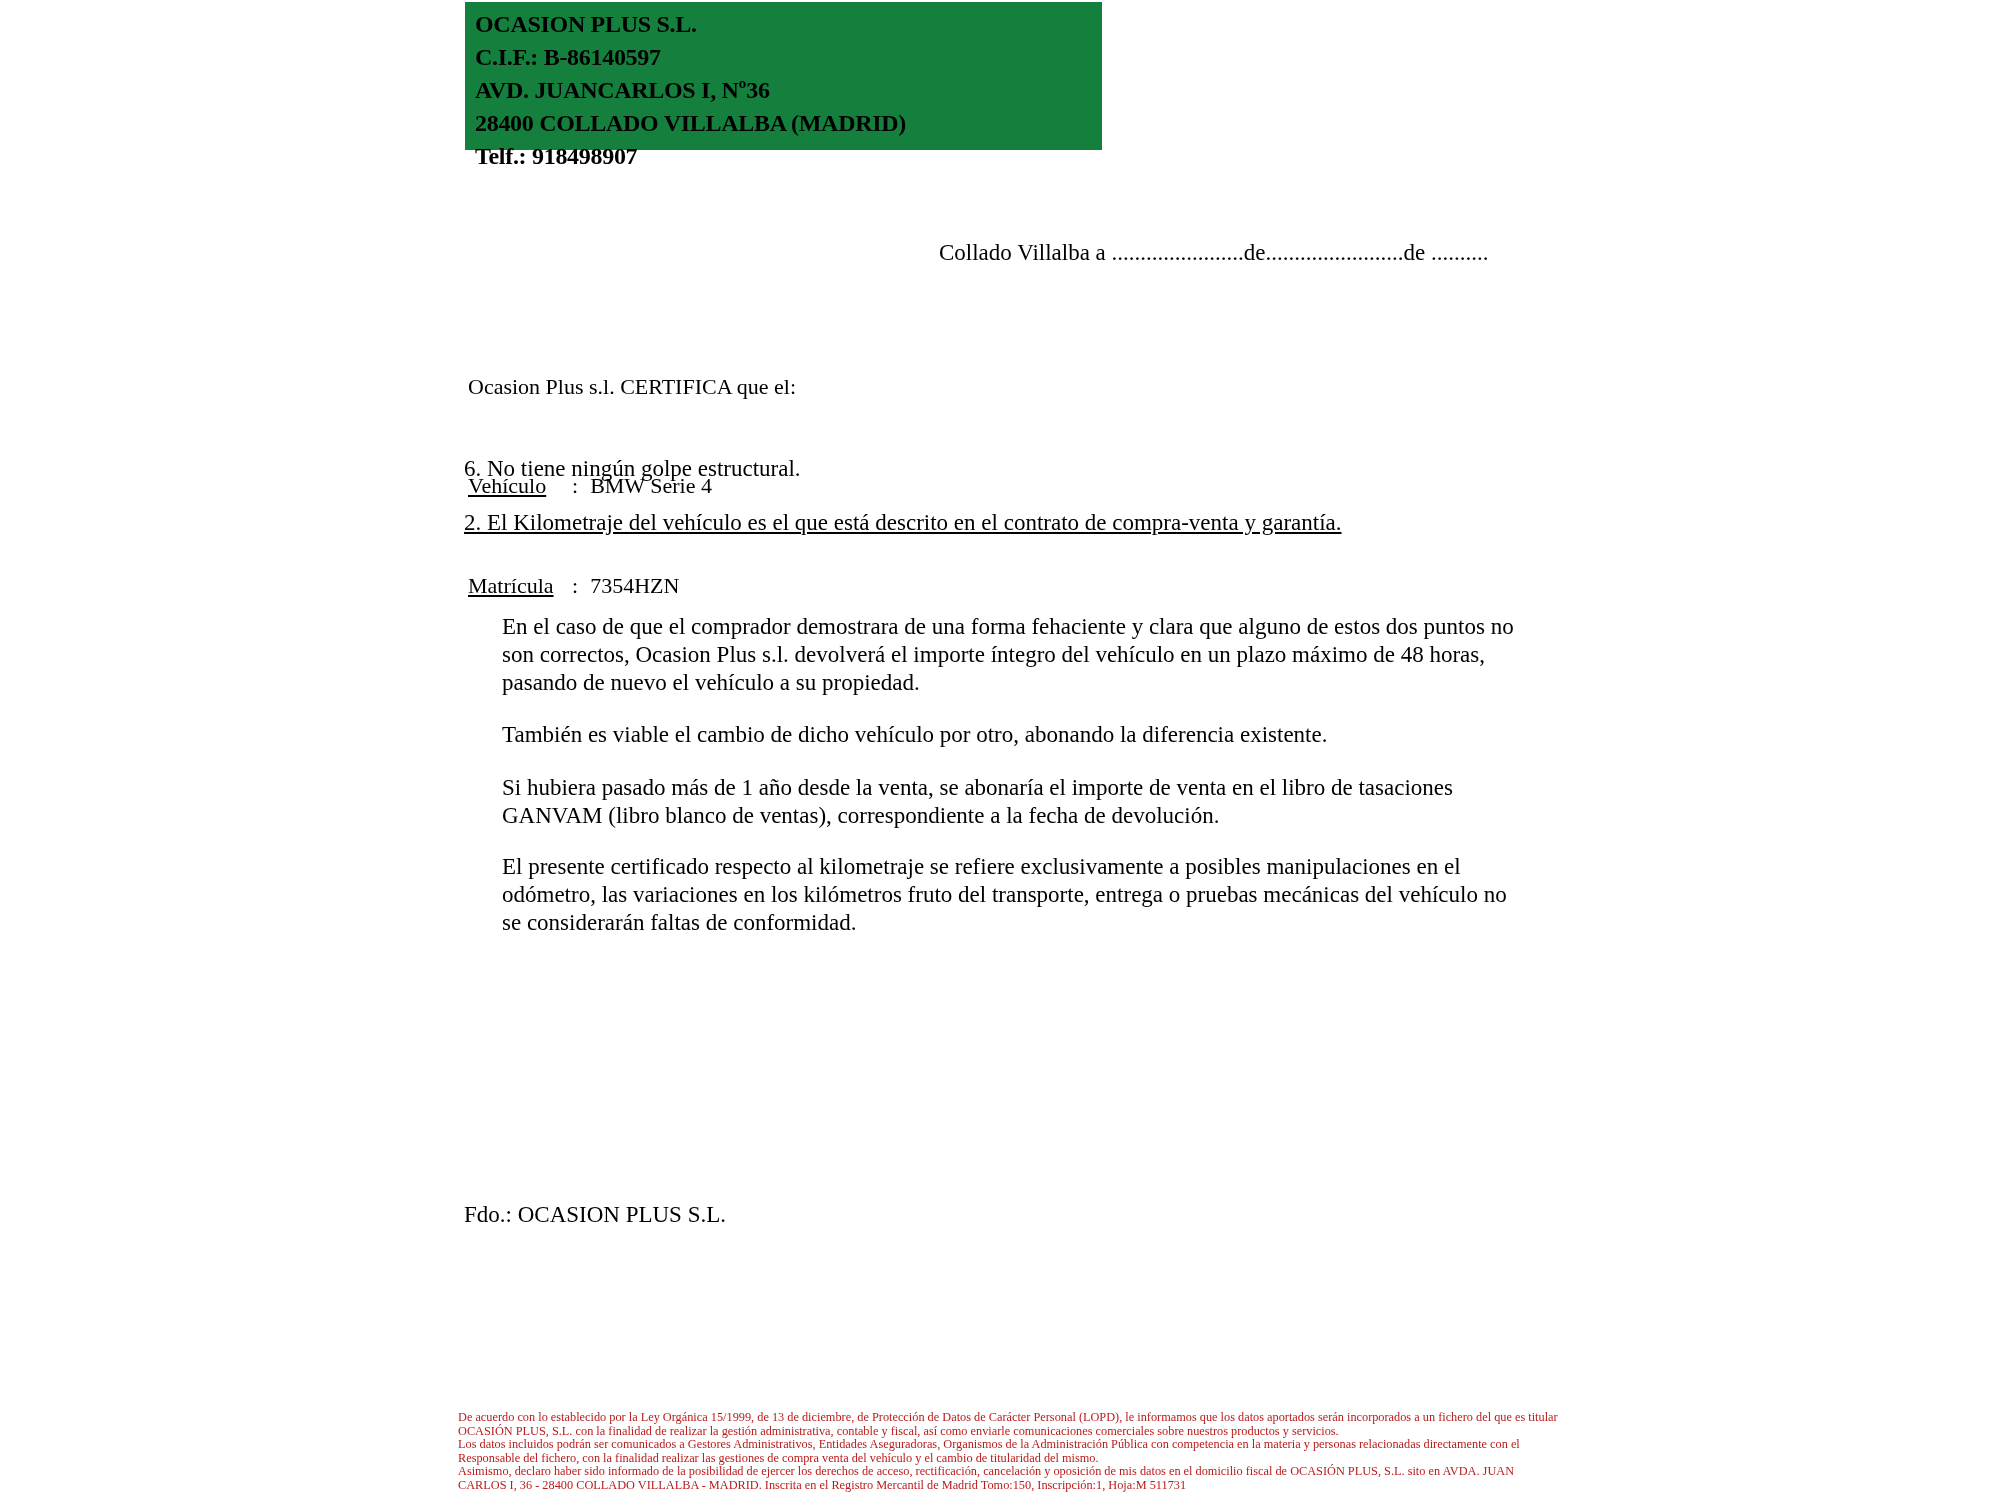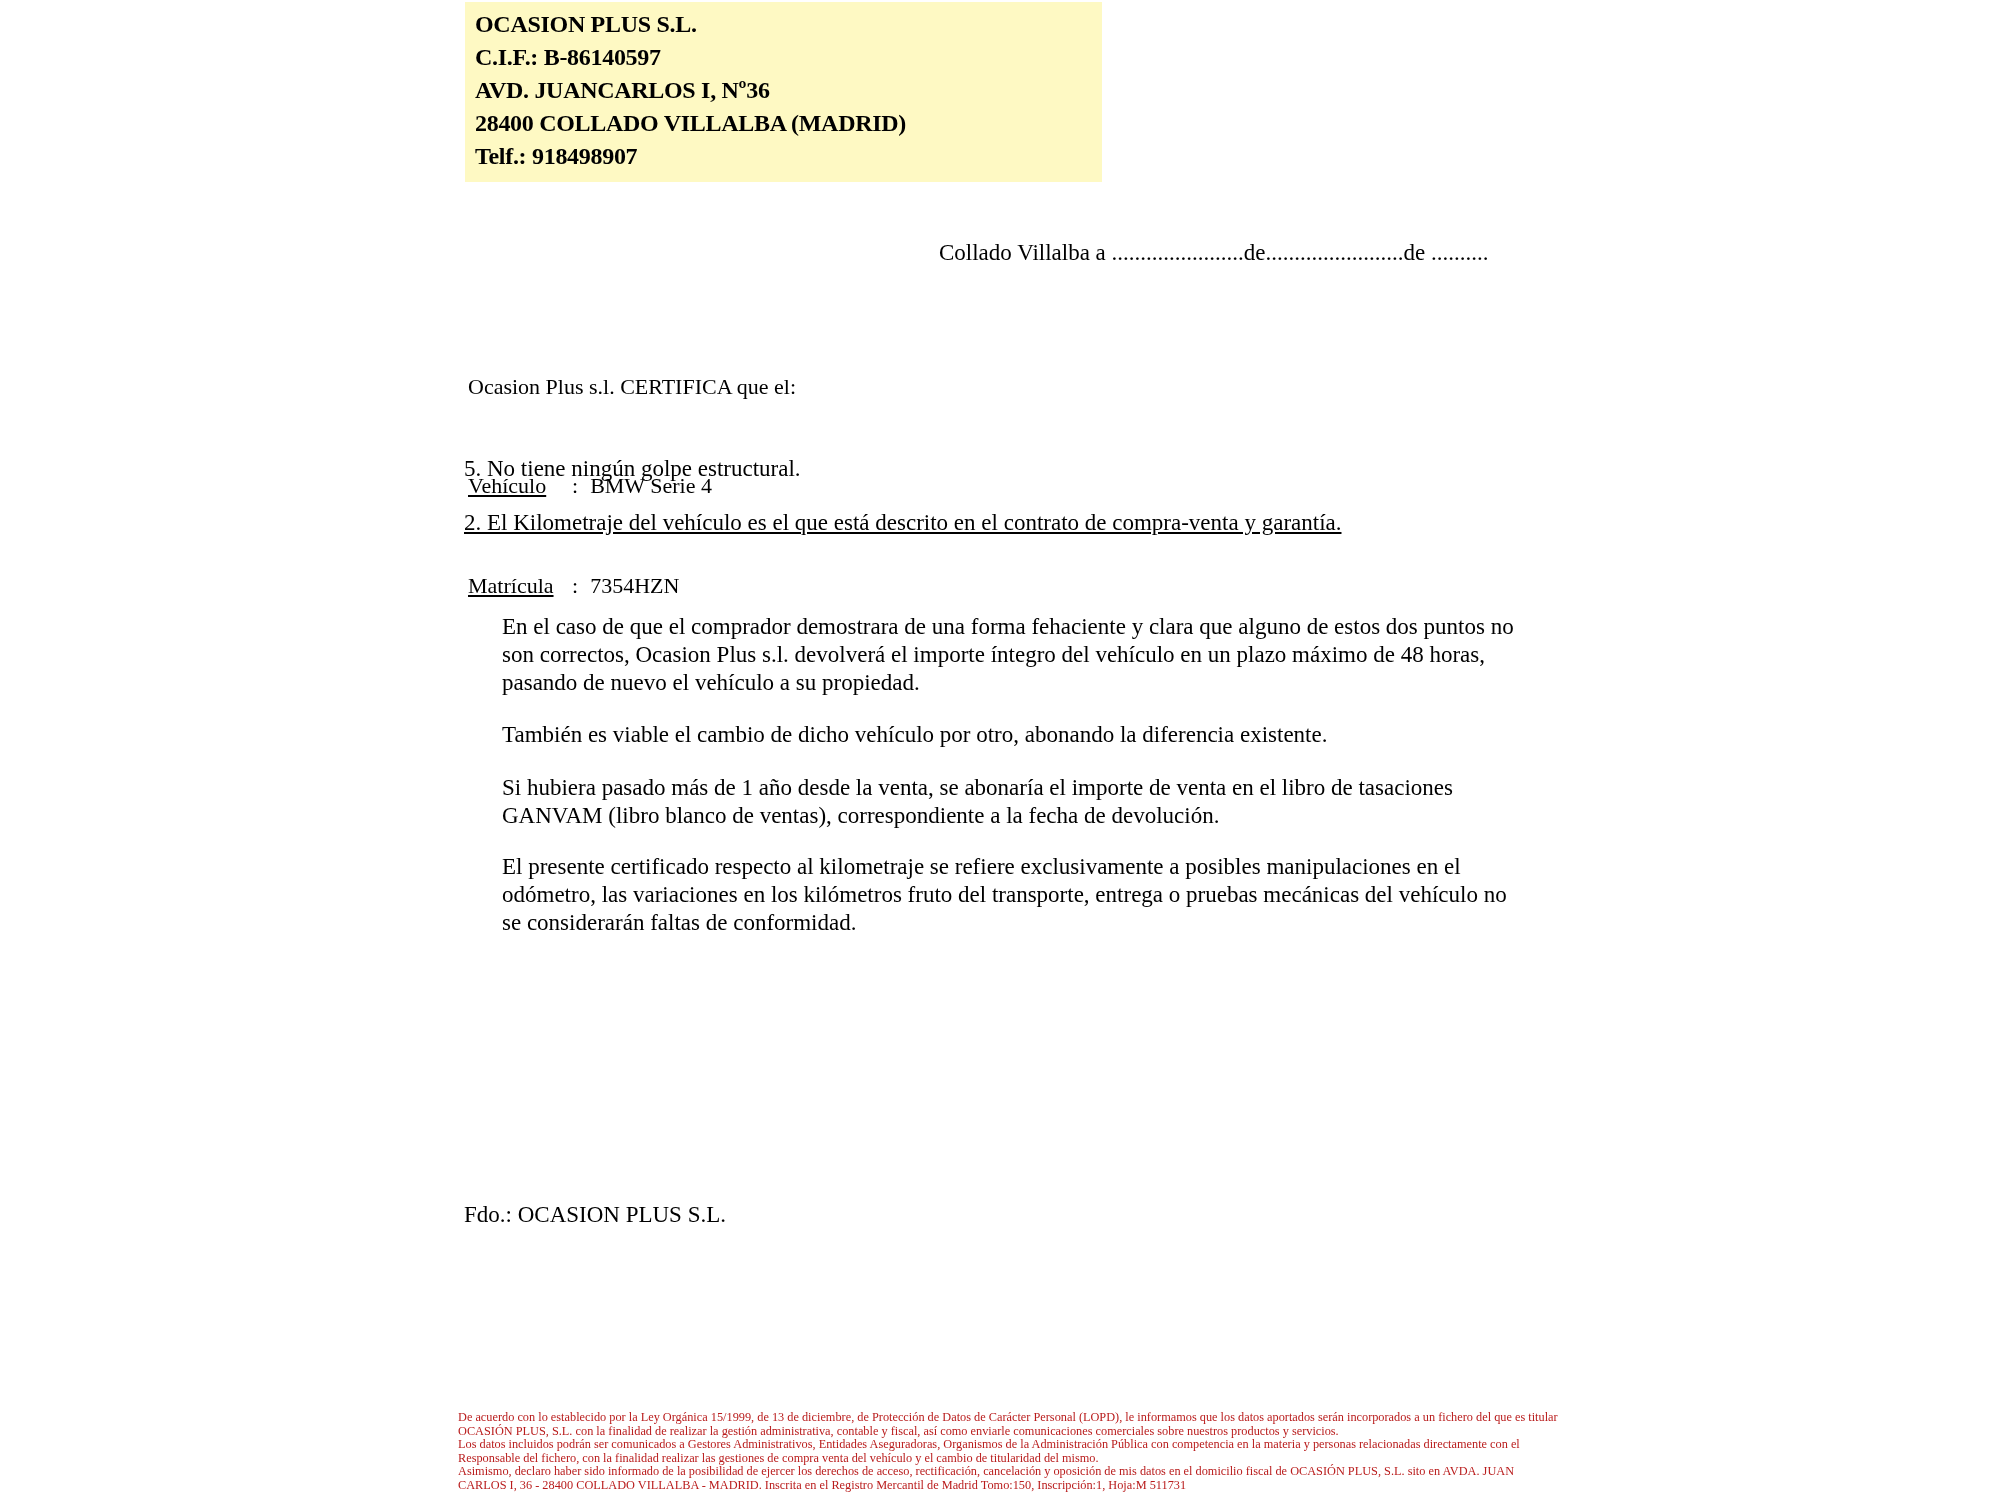--- a/index.html
+++ b/index.html
@@ -20,22 +20,22 @@
     left: 0; top: 0;
     width: 2000px;
     height: 1500px;
     background: #ffffff;
   }
   .letterhead {
     position: absolute;
     left: 465px;
     top: 2px;
     width: 637px;
-    height: 180px;
-    background: #fef9c3;
+    height: 148px;
+    background: #15803d;
     box-sizing: border-box;
     padding: 6px 0 0 10px;
   }
   .lh-line {
     font-weight: bold;
     font-size: 24px;
     line-height: 33px;
     letter-spacing: -0.3px;
     white-space: pre;
   }
@@ -119,21 +119,21 @@
   </div>
 
   <div class="date-line">Collado Villalba a .......................de........................de ..........</div>
 
   <div class="cert-block">
     <div class="cert-intro">Ocasion Plus s.l. CERTIFICA que el:</div>
     <div class="cert-field"><span class="cert-label">Vehículo</span><span class="cert-sep">:</span><span class="cert-value">BMW Serie 4</span></div>
     <div class="cert-field"><span class="cert-label">Matrícula</span><span class="cert-sep">:</span><span class="cert-value">7354HZN</span></div>
   </div>
 
-  <div class="point point-1">5. No tiene ningún golpe estructural.</div>
+  <div class="point point-1">6. No tiene ningún golpe estructural.</div>
   <div class="point point-2">2. El Kilometraje del vehículo es el que está descrito en el contrato de compra-venta y garantía.</div>
 
   <div class="para para-1">En el caso de que el comprador demostrara de una forma fehaciente y clara que alguno de estos dos puntos no
 son correctos, Ocasion Plus s.l. devolverá el importe íntegro del vehículo en un plazo máximo de 48 horas,
 pasando de nuevo el vehículo a su propiedad.</div>
   <div class="para para-2">También es viable el cambio de dicho vehículo por otro, abonando la diferencia existente.</div>
   <div class="para para-3">Si hubiera pasado más de 1 año desde la venta, se abonaría el importe de venta en el libro de tasaciones
 GANVAM (libro blanco de ventas), correspondiente a la fecha de devolución.</div>
   <div class="para para-4">El presente certificado respecto al kilometraje se refiere exclusivamente a posibles manipulaciones en el
 odómetro, las variaciones en los kilómetros fruto del transporte, entrega o pruebas mecánicas del vehículo no

